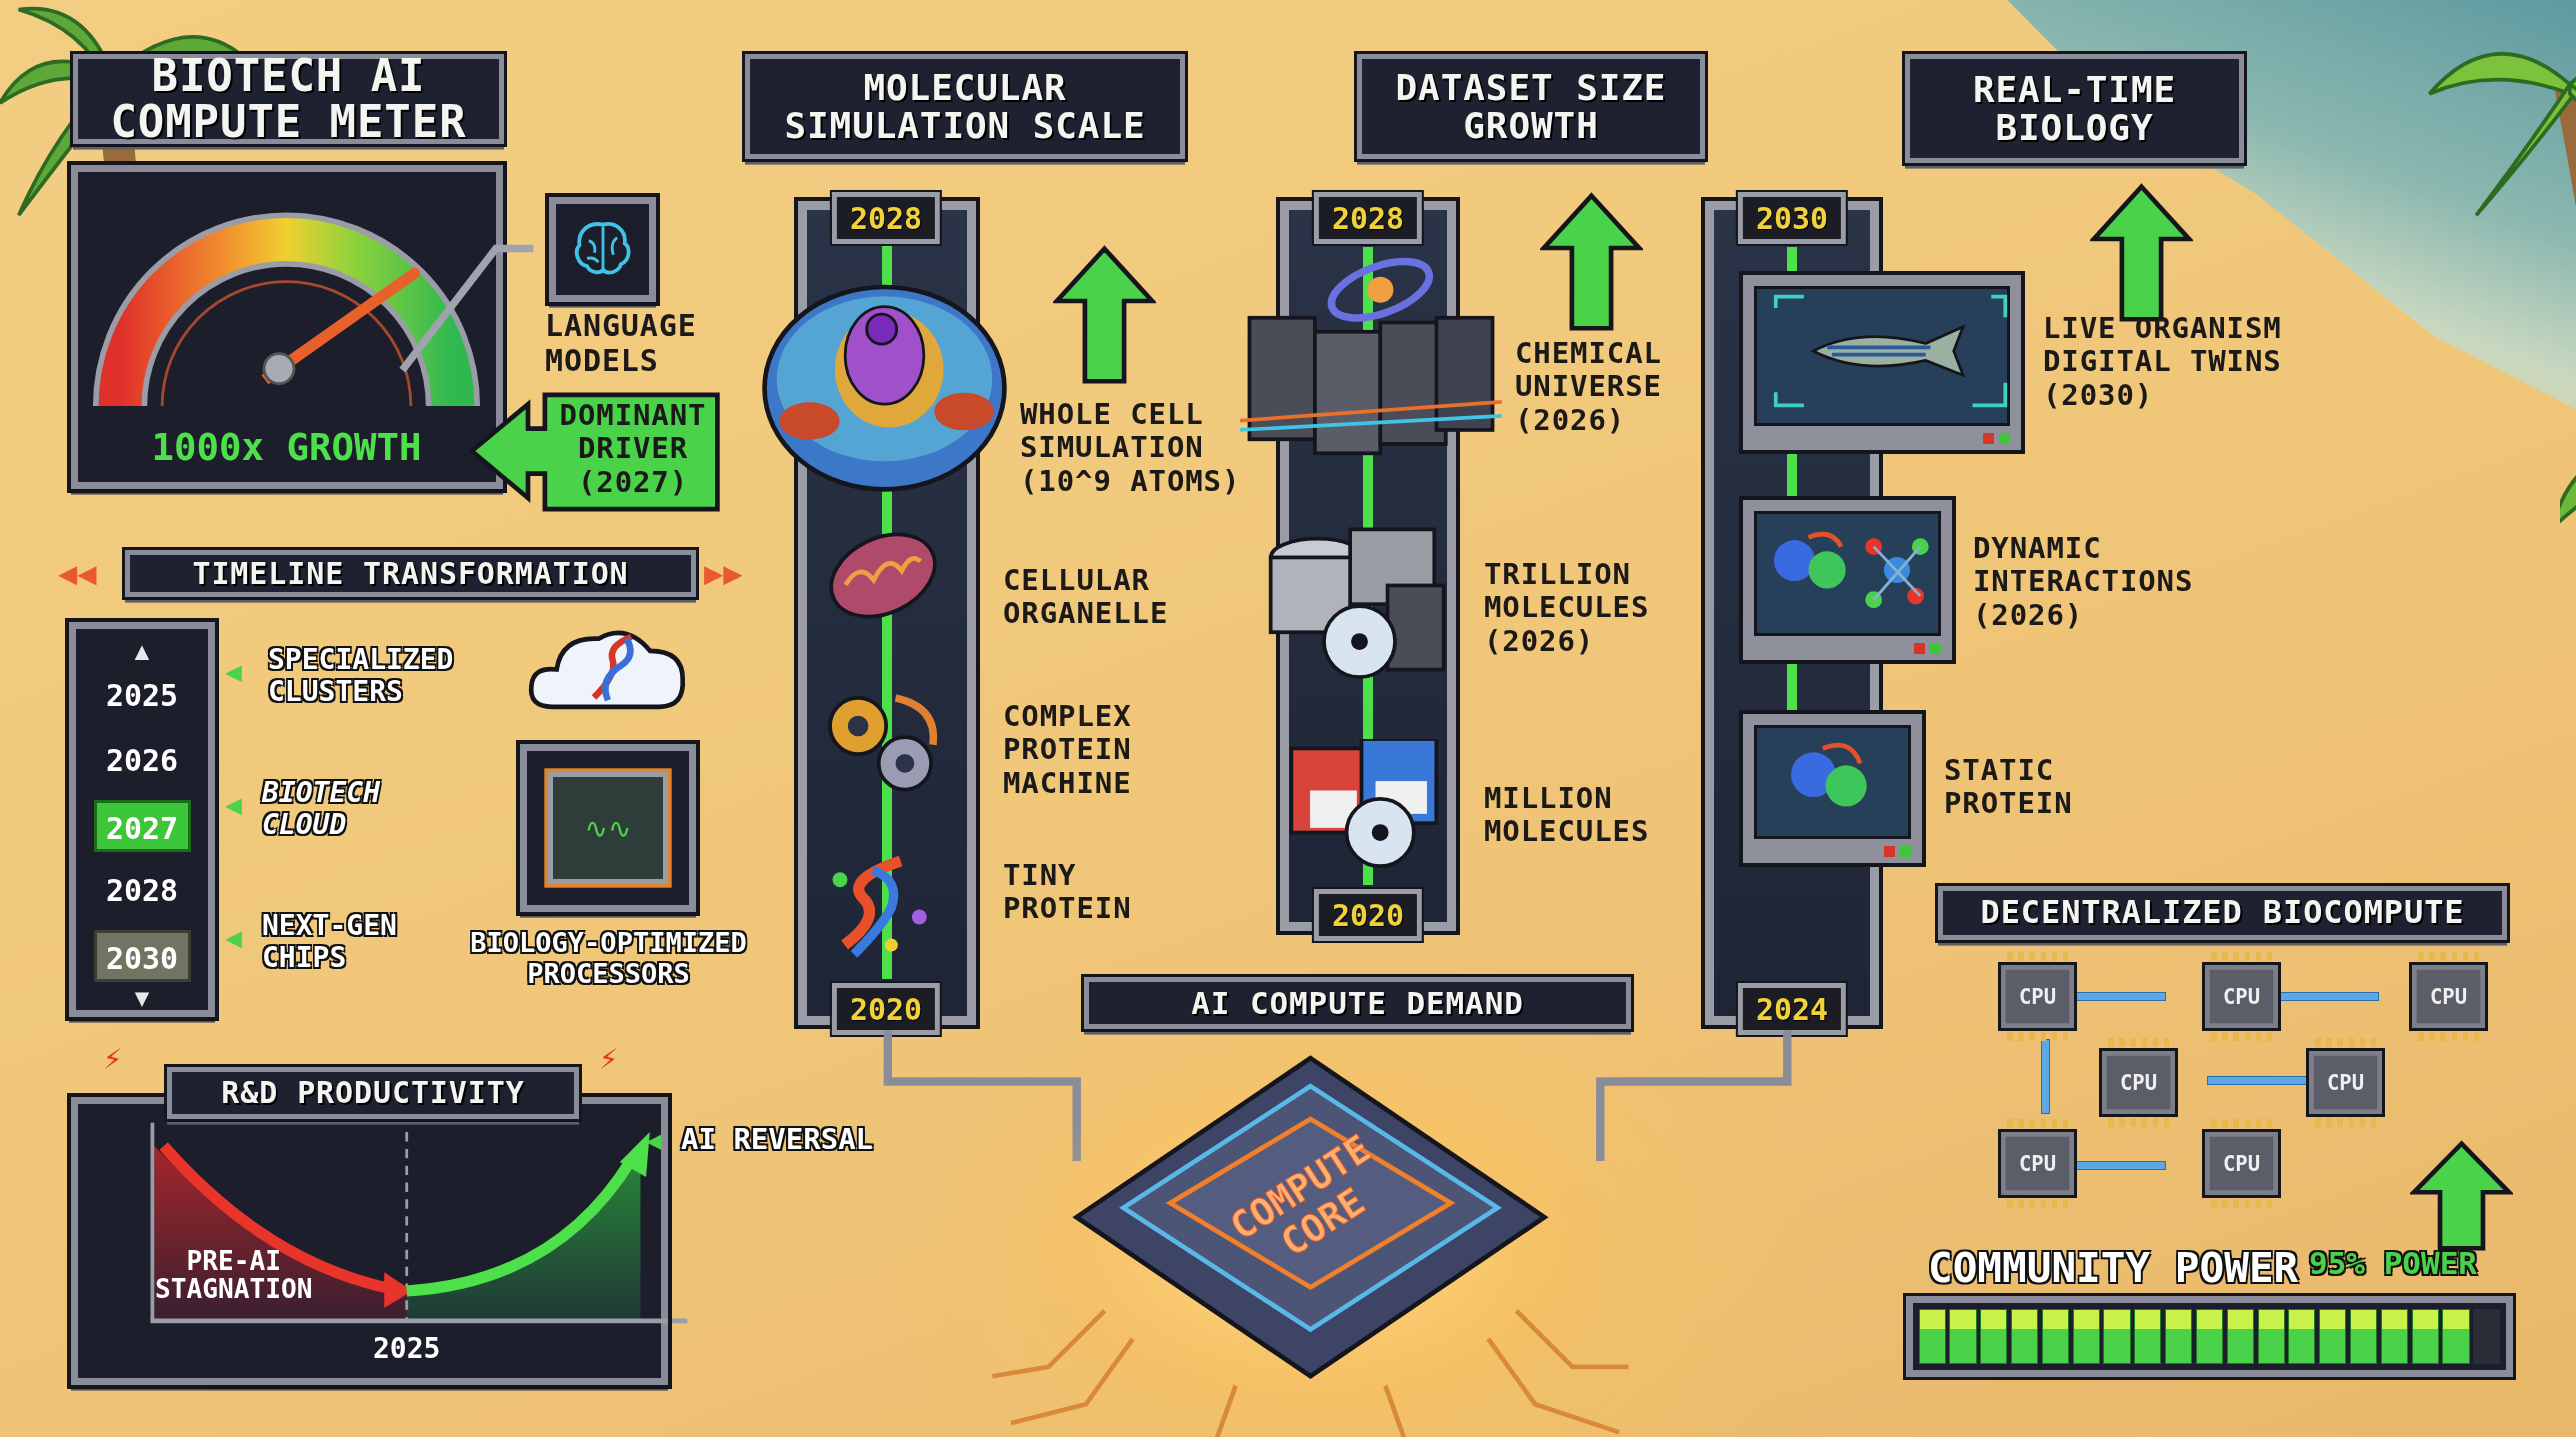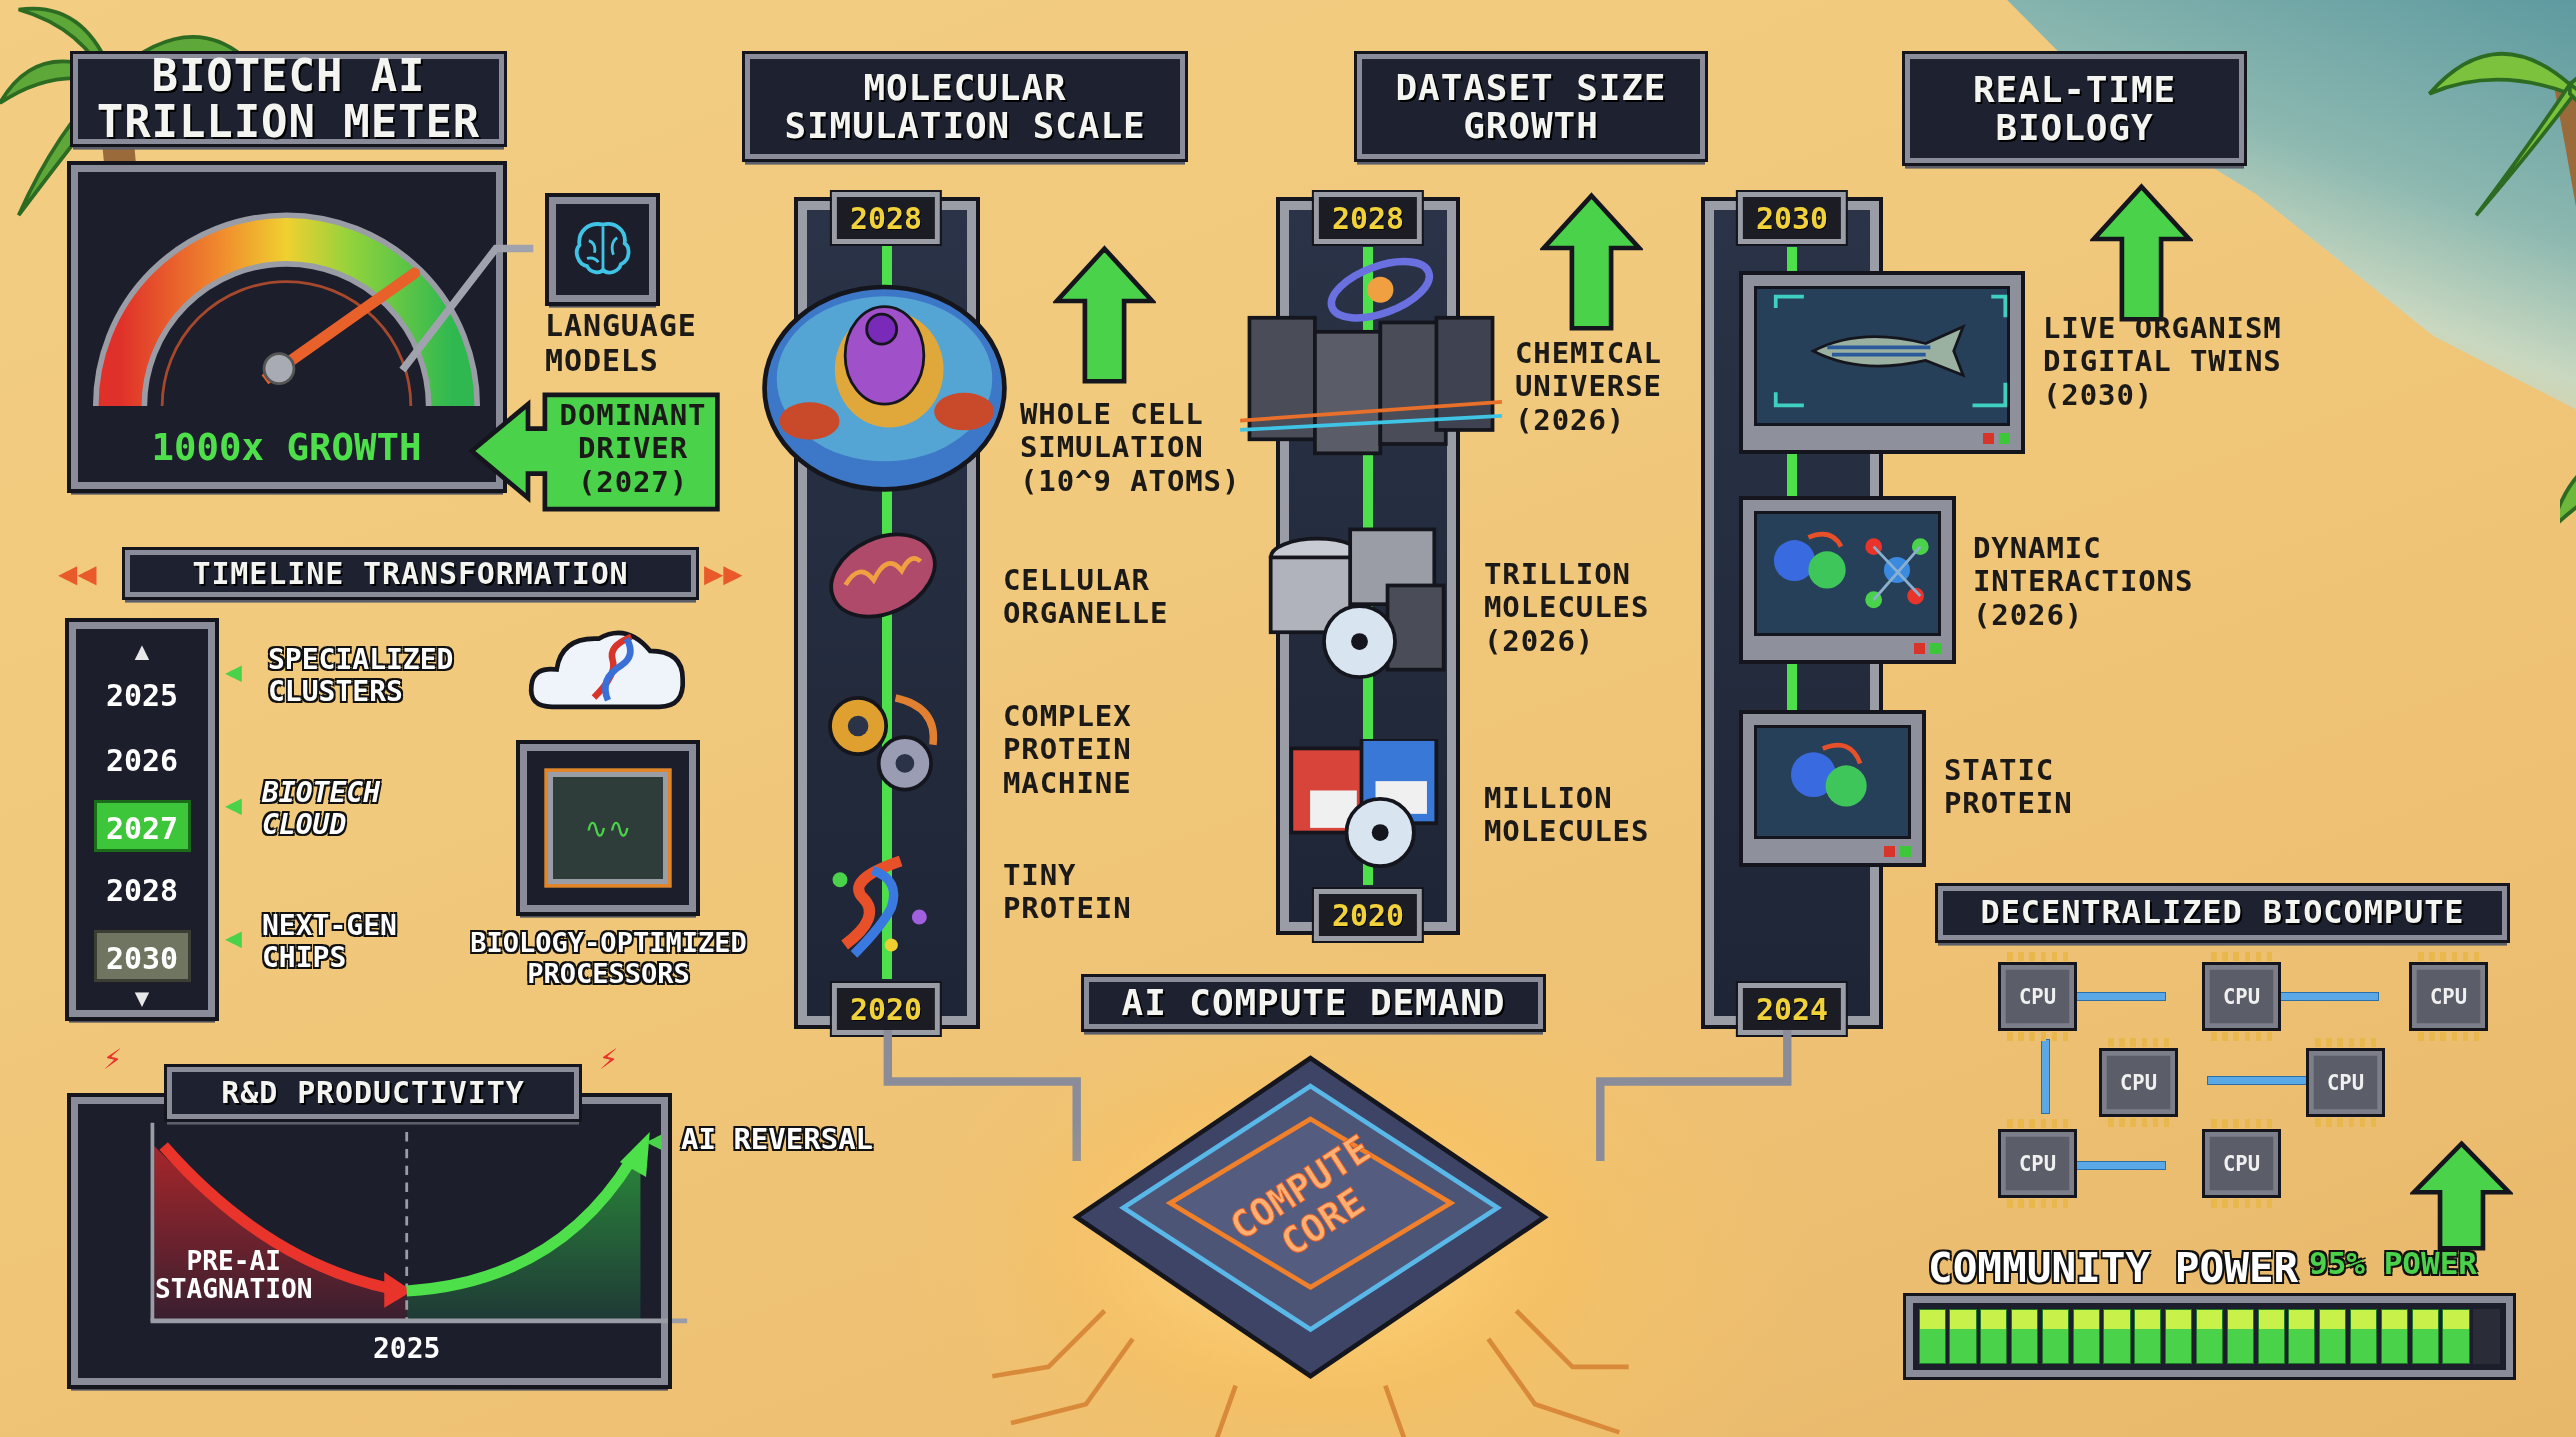--- a/index.html
+++ b/index.html
@@ -121,21 +121,21 @@
     <path d="M90 90 Q20 60 -10 160 Q40 110 95 100Z"></path>
     <path d="M90 90 Q170 30 192 90 Q150 80 95 100Z"></path>
     <path d="M90 90 Q40 150 20 260 Q70 160 95 100Z"></path>
     <path d="M90 90 Q150 150 180 250 Q130 160 90 100Z"></path>
   </g>
 </svg>
 
 <div class="title-box" style="left:73px;top:54px;width:431px;height:90px;font-size:44px;">
   <div>
       <div>BIOTECH AI</div>
-      <div>TRILLION METER</div>
+      <div>COMPUTE METER</div>
     </div>
 </div>
 
 <div class="panel" style="left:71px;top:165px;width:432px;height:324px;">
   <svg width="417" height="309" viewBox="0 0 446 330">
     <defs>
       <linearGradient id="gg" x1="0" x2="1" y1="0" y2="0">
         <stop offset="0" stop-color="#e0302a"></stop>
         <stop offset="0.3" stop-color="#f08a2e"></stop>
         <stop offset="0.5" stop-color="#f0d030"></stop>
@@ -441,21 +441,21 @@
 </div>
 <div class="label-dark" style="left:1944px;top:754px;">
   <div>STATIC</div>
     <div>PROTEIN</div>
 </div>
 
 <svg class="abs" style="left:880px;top:1030px" width="917" height="187" viewBox="0 0 980 200">
   <path d="M8 0 L8 55 L210 55 L210 140" stroke="#8a8d99" stroke-width="9" fill="none"></path>
   <path d="M970 0 L970 55 L770 55 L770 140" stroke="#8a8d99" stroke-width="9" fill="none"></path>
 </svg>
-<div class="title-box" style="left:1084px;top:977px;width:459px;height:52px;font-size:36px;">AI COMPUTE DEMAND</div>
+<div class="title-box" style="left:1084px;top:977px;width:547px;height:52px;font-size:31px;">AI COMPUTE DEMAND</div>
 <svg class="abs" style="left:992px;top:1030px" width="637" height="408" viewBox="0 0 680 436">
   <defs>
     <radialGradient id="glow" cx="0.5" cy="0.5" r="0.5">
         <stop offset="0" stop-color="#fff2b0" stop-opacity="0.9"></stop>
         <stop offset="1" stop-color="#ffb040" stop-opacity="0"></stop>
       </radialGradient>
   </defs>
   <ellipse cx="340" cy="230" rx="330" ry="200" fill="url(#glow)"></ellipse>
   <g stroke="#d88a3a" stroke-width="5" fill="none">
     <path d="M120 300 L60 360 L0 370"></path>

